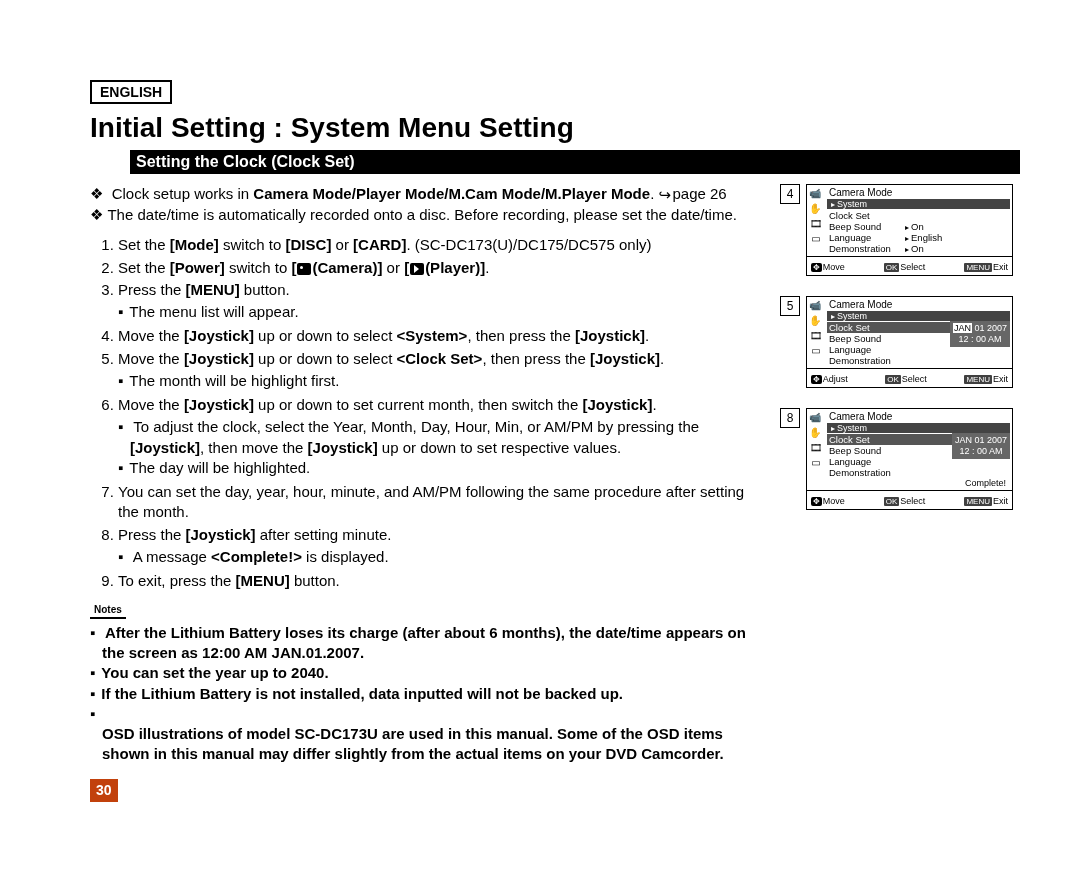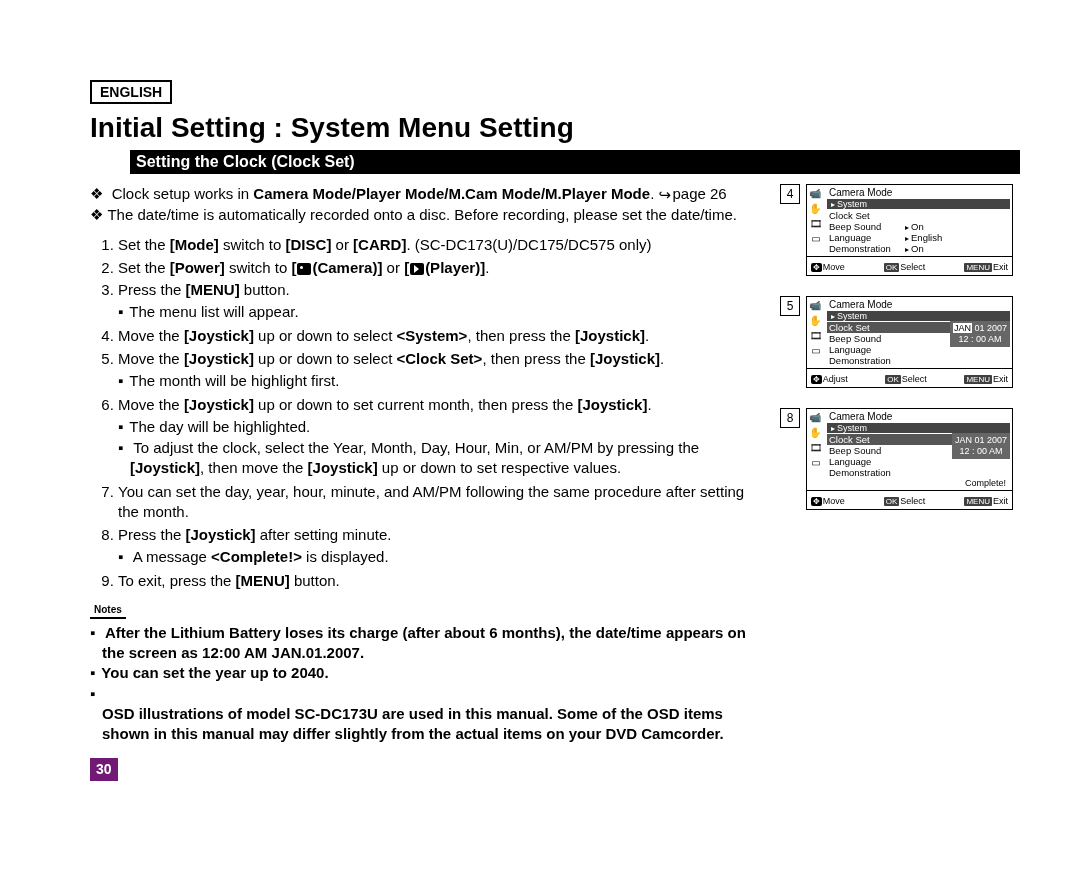--- a/index.html
+++ b/index.html
@@ -108,21 +108,21 @@
   .notes-label {
     display:inline-block;
     border-bottom: 2px solid #000;
     font-weight: bold;
     font-size:10px;
     margin-top: 10px;
     padding: 0 4px;
   }
   .page-num {
     display:inline-block;
-    background:#701a75;
+    background:#c2410c;
     color:#fff;
     font-weight:bold;
     padding: 2px 6px;
     margin-top: 14px;
     font-size:14px;
   }
   
   .fig-group { margin-bottom: 20px; }
   .fig-num-box {
     float:left;
@@ -242,26 +242,26 @@
         <li>
           <span>Move the </span><b>[Joystick]</b><span> up or down to select </span><b>&lt;System&gt;</b><span>, then press the </span><b>[Joystick]</b><span>.</span>
         </li>
         <li>
           <span>Move the </span><b>[Joystick]</b><span> up or down to select </span><b>&lt;Clock Set&gt;</b><span>, then press the </span><b>[Joystick]</b><span>.</span>
           <ul class="sub">
               <li>The month will be highlight first.</li>
             </ul>
         </li>
         <li>
-          <span>Move the </span><b>[Joystick]</b><span> up or down to set current month, then press the </span><b>[Joystick]</b><span>.</span>
+          <span>Move the </span><b>[Joystick]</b><span> up or down to set current month, then switch the </span><b>[Joystick]</b><span>.</span>
           <ul class="sub">
-            <li>The day will be highlighted.</li>
             <li>
               <span>To adjust the clock, select the Year, Month, Day, Hour, Min, or AM/PM by pressing the </span><b>[Joystick]</b><span>, then move the </span><b>[Joystick]</b><span> up or down to set respective values.</span>
             </li>
+            <li>The day will be highlighted.</li>
           </ul>
         </li>
         <li>You can set the day, year, hour, minute, and AM/PM following the same procedure after setting the month.</li>
         <li>
           <span>Press the </span><b>[Joystick]</b><span> after setting minute.</span>
           <ul class="sub">
               <li>
             <span>A message </span><b>&lt;Complete!&gt;</b><span> is displayed.</span>
           </li>
             </ul>
@@ -270,20 +270,21 @@
           <span>To exit, press the </span><b>[MENU]</b><span> button.</span>
         </li>
       </ol>
 
       <div class="notes-label">Notes</div>
       <ul class="notes-list">
         <li>
           <span>After the Lithium Battery loses its charge (after about 6 months), the date/time appears on the screen as </span><b>12:00 AM JAN.01.2007</b><span>.</span>
         </li>
         <li>You can set the year up to 2040.</li>
+        <li>If the Lithium Battery is not installed, data inputted will not be backed up.</li>
         <li>
           <br>
           <span>OSD illustrations of model SC-DC173U are used in this manual. Some of the OSD items shown in this manual may differ slightly from the actual items on your DVD Camcorder.</span>
         </li>
       </ul>
 
       <div class="page-num">30</div>
     </div>
 
     <div class="right-col">

